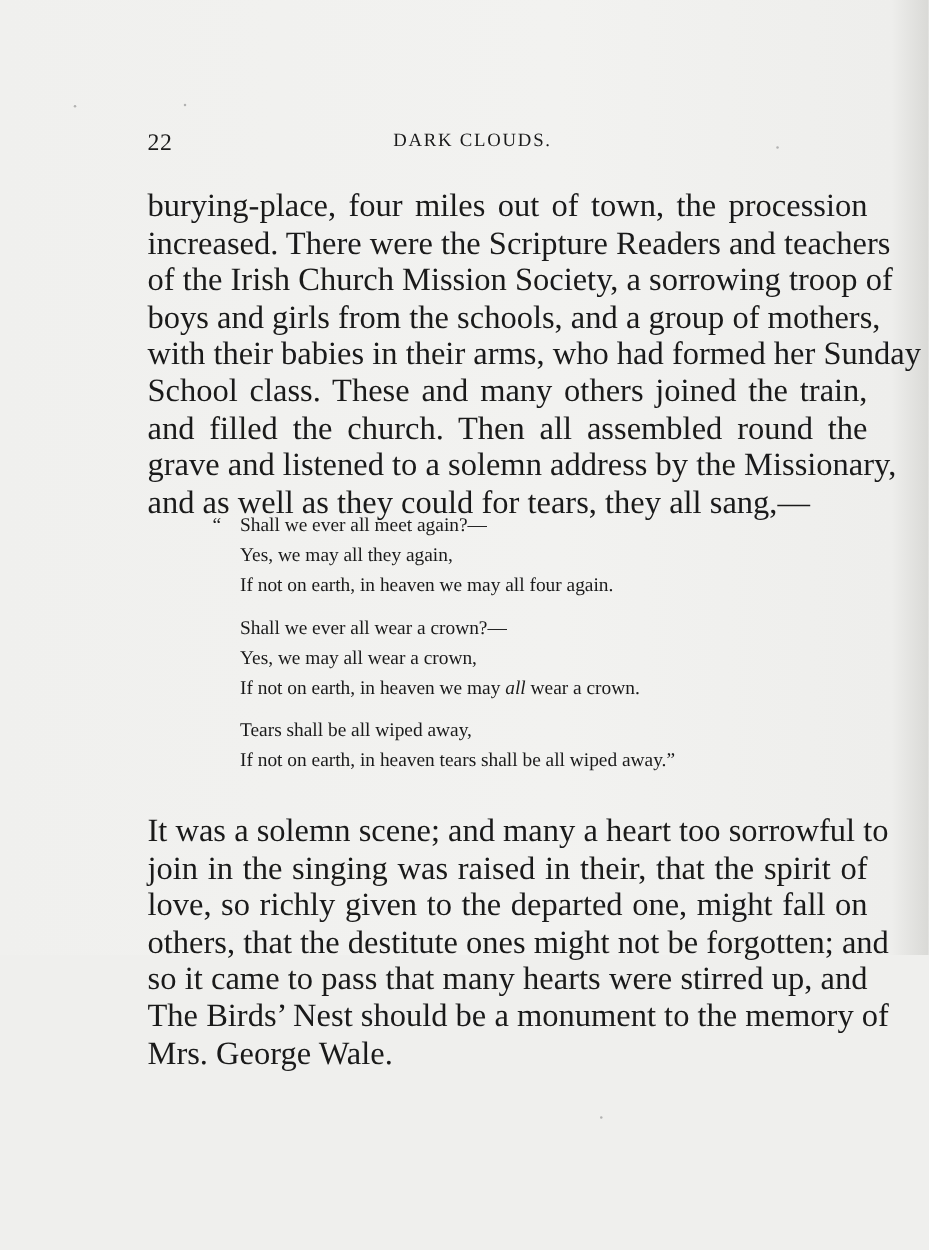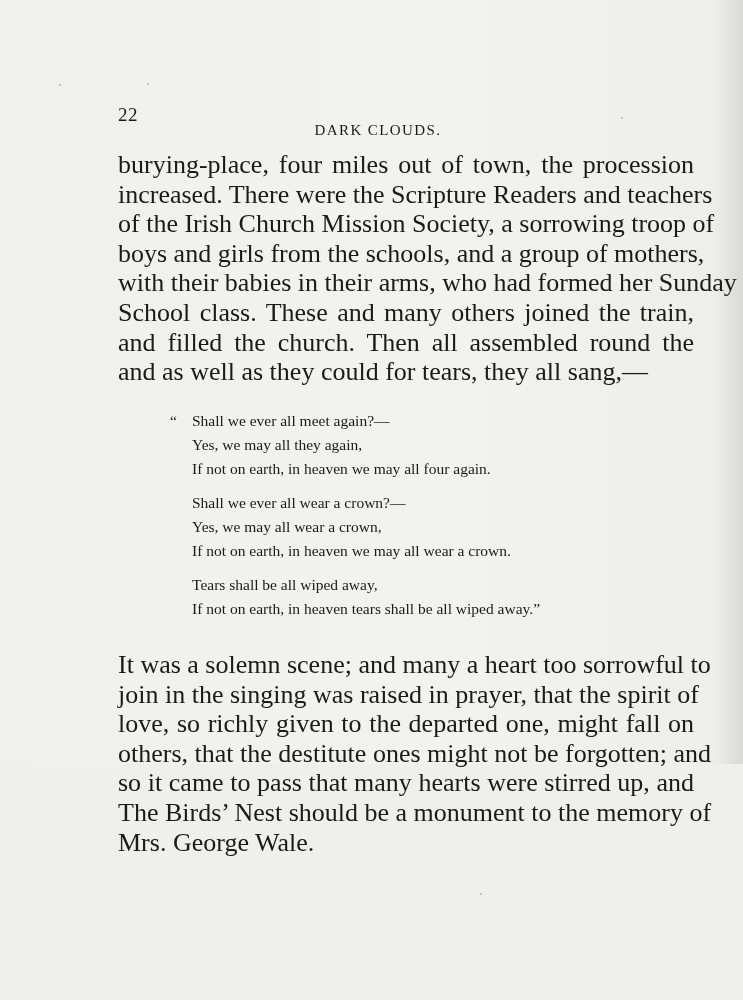--- a/index.html
+++ b/index.html
@@ -15,60 +15,61 @@
     background: linear-gradient(90deg, #f0f0ee 0%, #f2f2f0 60%, #eeeeec 96%, #d9d9d6 100%);
   }
   .header {
     position: absolute; top: 104px; left: 118px; width: 520px; height: 22px;
   }
   .page-number {
     position: absolute; left: 0; top: 0;
     font-size: 19px; letter-spacing: 0.5px;
   }
   .running-head {
-    position: absolute; left: 0; right: 0; top: 18px; text-align: center;
+    position: absolute; left: 0; right: 0; top: 1px; text-align: center;
     font-size: 15px; letter-spacing: 1.4px;
   }
   .prose {
     position: absolute; left: 118px; width: 576px;
     font-size: 26px; line-height: 29.6px;
     text-align: justify; text-align-last: left;
   }
   .prose .line { display: block; text-align: justify; text-align-last: justify; white-space: nowrap; height: 29.6px; }
   .prose .line.last { text-align-last: left; }
   .prose1 { top: 150px; }
   .prose2 { top: 650px; }
   .verse {
     position: absolute; left: 170px; top: 409px; width: 480px;
     font-size: 15.5px; line-height: 24px;
   }
   .stanza { margin-bottom: 10px; }
   .verse-line { display: block; white-space: nowrap; padding-left: 22px; position: relative; }
   .open-quote { position: absolute; left: 0; top: 0; }
-  .em { }
+  .em { font-style: italic; }
   .speck { position: absolute; width: 2px; height: 2px; background: #888; border-radius: 1px; opacity: .6; }
 </style>
 </head>
 <body>
 
 <div class="page">
 
   <div class="header">
     <span class="page-number">22</span>
     <span class="running-head">DARK CLOUDS.</span>
   </div>
 
   <div class="prose prose1">
     <span class="line">burying-place, four miles out of town, the procession</span>
     <span class="line">increased. There were the Scripture Readers and teachers</span>
     <span class="line">of the Irish Church Mission Society, a sorrowing troop of</span>
     <span class="line">boys and girls from the schools, and a group of mothers,</span>
     <span class="line">with their babies in their arms, who had formed her Sunday</span>
     <span class="line">School class. These and many others joined the train,</span>
     <span class="line">and filled the church. Then all assembled round the</span>
+    <span class="line">grave and listened to a solemn address by the Missionary,</span>
     <span class="line last">and as well as they could for tears, they all sang,—</span>
   </div>
 
   <div class="verse">
     <div class="stanza">
       <span class="verse-line"><span class="open-quote">“</span><span>Shall we ever all meet again?—</span></span>
       <span class="verse-line">Yes, we may all they again,</span>
       <span class="verse-line">If not on earth, in heaven we may all four again.</span>
     </div>
     <div class="stanza">
@@ -77,21 +78,21 @@
       <span class="verse-line"><span>If not on earth, in heaven we may </span><span class="em">all</span><span> wear a crown.</span></span>
     </div>
     <div class="stanza">
       <span class="verse-line">Tears shall be all wiped away,</span>
       <span class="verse-line">If not on earth, in heaven tears shall be all wiped away.”</span>
     </div>
   </div>
 
   <div class="prose prose2">
     <span class="line">It was a solemn scene; and many a heart too sorrowful to</span>
-    <span class="line">join in the singing was raised in prayer, that the spirit of</span>
+    <span class="line">join in the singing was raised in their, that the spirit of</span>
     <span class="line">love, so richly given to the departed one, might fall on</span>
     <span class="line">others, that the destitute ones might not be forgotten; and</span>
     <span class="line">so it came to pass that many hearts were stirred up, and</span>
     <span class="line">The Birds’ Nest should be a monument to the memory of</span>
     <span class="line last">Mrs. George Wale.</span>
   </div>
 
   <span class="speck" style="left:59px;top:84px"></span>
   <span class="speck" style="left:147px;top:83px"></span>
   <span class="speck" style="left:621px;top:117px"></span>

